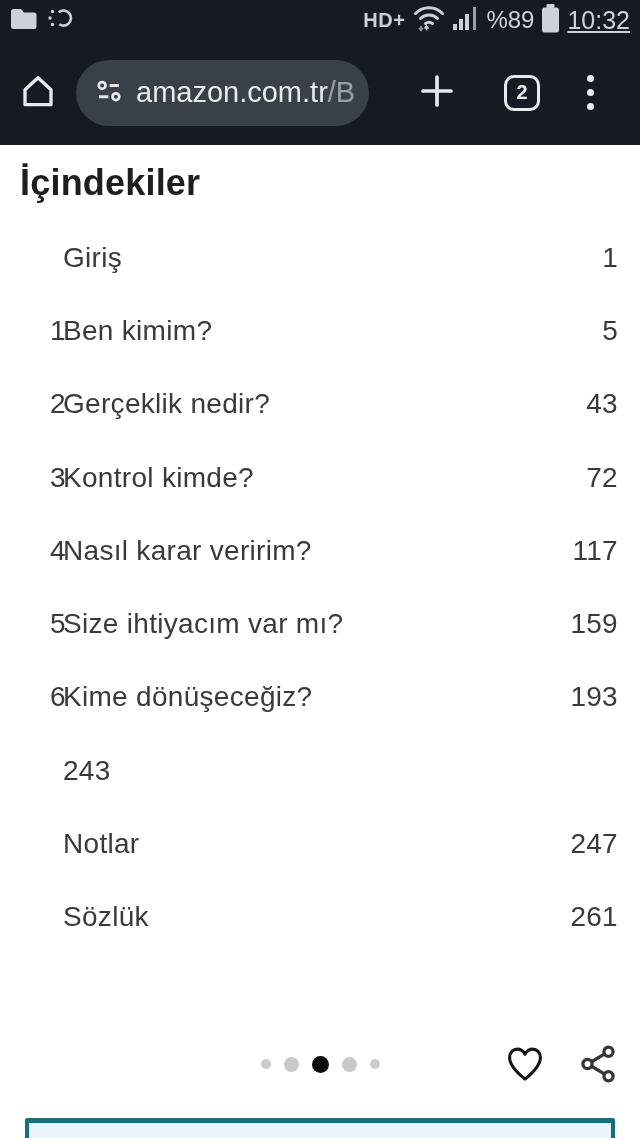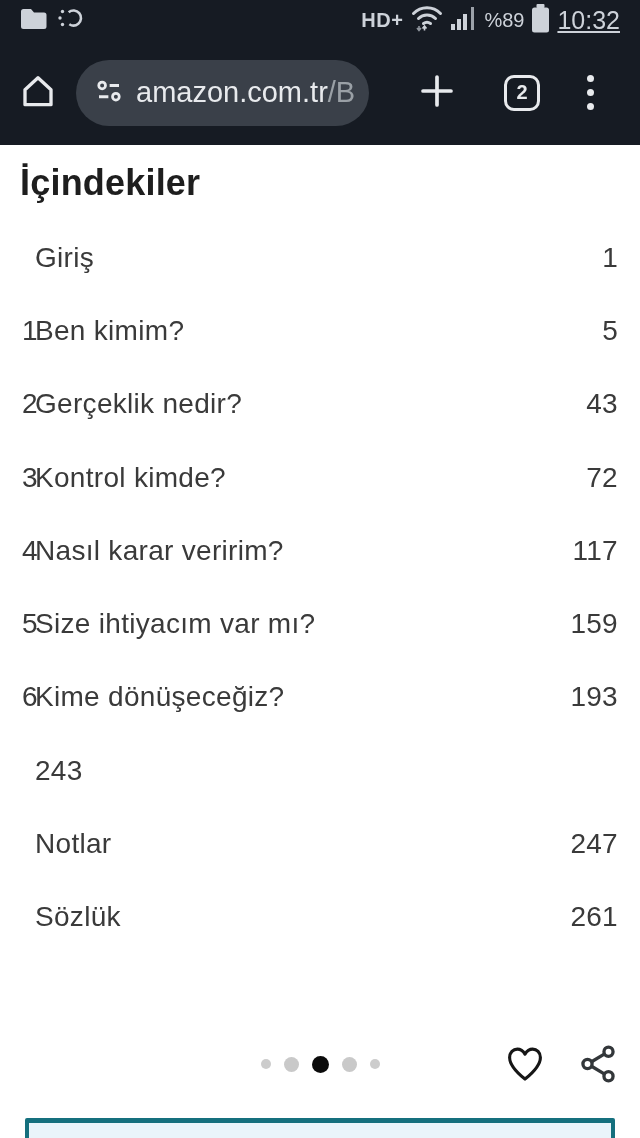--- a/index.html
+++ b/index.html
@@ -7,26 +7,26 @@
   body {
     font-family:"Liberation Sans", sans-serif;
     background:#ffffff;
     position:relative;
     overflow:hidden;
   }
   
   .topchrome { position:absolute; left:0; top:0; width:640px; height:145px; background:#161b23; }
   .statusbar {
     position:absolute; left:0; top:0; width:640px; height:40px;
-    display:flex; align-items:center; padding:0 20px; color:#cdd2d9;
+    display:flex; align-items:center; padding:0 10px; color:#cdd2d9;
   }
   .statusbar .left { display:flex; align-items:center; gap:10px; }
   .statusbar .right { margin-left:auto; display:flex; align-items:center; gap:7px; }
   .sb-hdplus { font-weight:bold; font-size:20px; letter-spacing:0.5px; }
-  .sb-batt-text { font-size:20px; }
+  .sb-batt-text { font-size:24px; }
   .sb-time { font-size:25px;text-decoration:underline; }
   
   .toolbar { position:absolute; left:0; top:40px; width:640px; height:105px; display:flex; align-items:center; }
   .home-btn { width:76px; display:flex; justify-content:center; align-items:center; }
   .urlpill {
     width:293px; height:66px; background:#3a4049; border-radius:33px;
     display:flex; align-items:center; padding:8px 18px; gap:12px; overflow:hidden;
   }
   .url-text { font-size:29px; color:#e8eaed; white-space:nowrap; }
   .url-path { font-size:29px; color:#9aa0a6; white-space:nowrap; }
@@ -39,21 +39,21 @@
   .kebab { display:flex; flex-direction:column; gap:7px; align-items:center; }
   .kebab span { width:7px; height:7px; border-radius:50%; background:#e8eaed; display:block; }
   
   .toc-heading {
     position:absolute; left:20px; top:162px;
     font-size:36px; font-weight:bold; color:#1e1e1e; letter-spacing:0.2px;
   }
   .toc-rows { position:absolute; left:0; top:221px; width:640px; }
   .toc-row {
     height:73.3px; display:flex; align-items:center;
-    font-size:28px; color:#3a3a3a; letter-spacing:0.3px;
+    font-size:28px; color:#3a3a3a; letter-spacing:0.3px;margin-left:28px;
   }
   .toc-num { width:35px; padding-left:22px; flex:0 0 auto; }
   .toc-title { flex:1 1 auto; }
   .toc-page { flex:0 0 auto; padding-right:22px; text-align:right; }
   
   .dots {
     position:absolute; left:0; top:1064px; width:640px; height:0;
     display:flex; justify-content:center; align-items:center; gap:13px;
   }
   .dot { border-radius:50%; background:#c9c9c9; flex:0 0 auto; }

